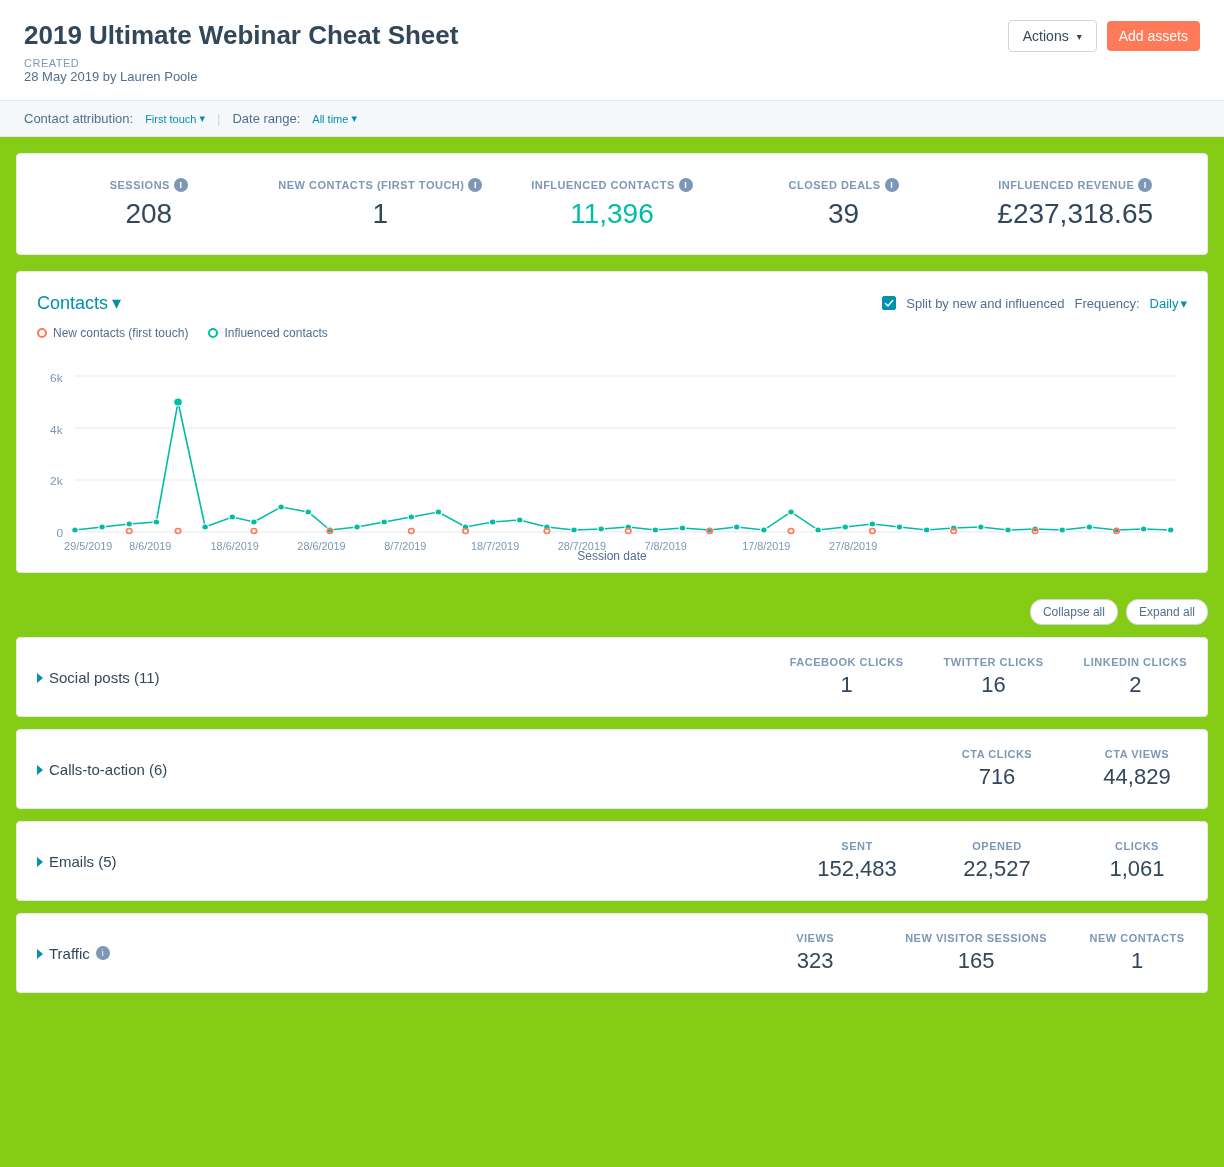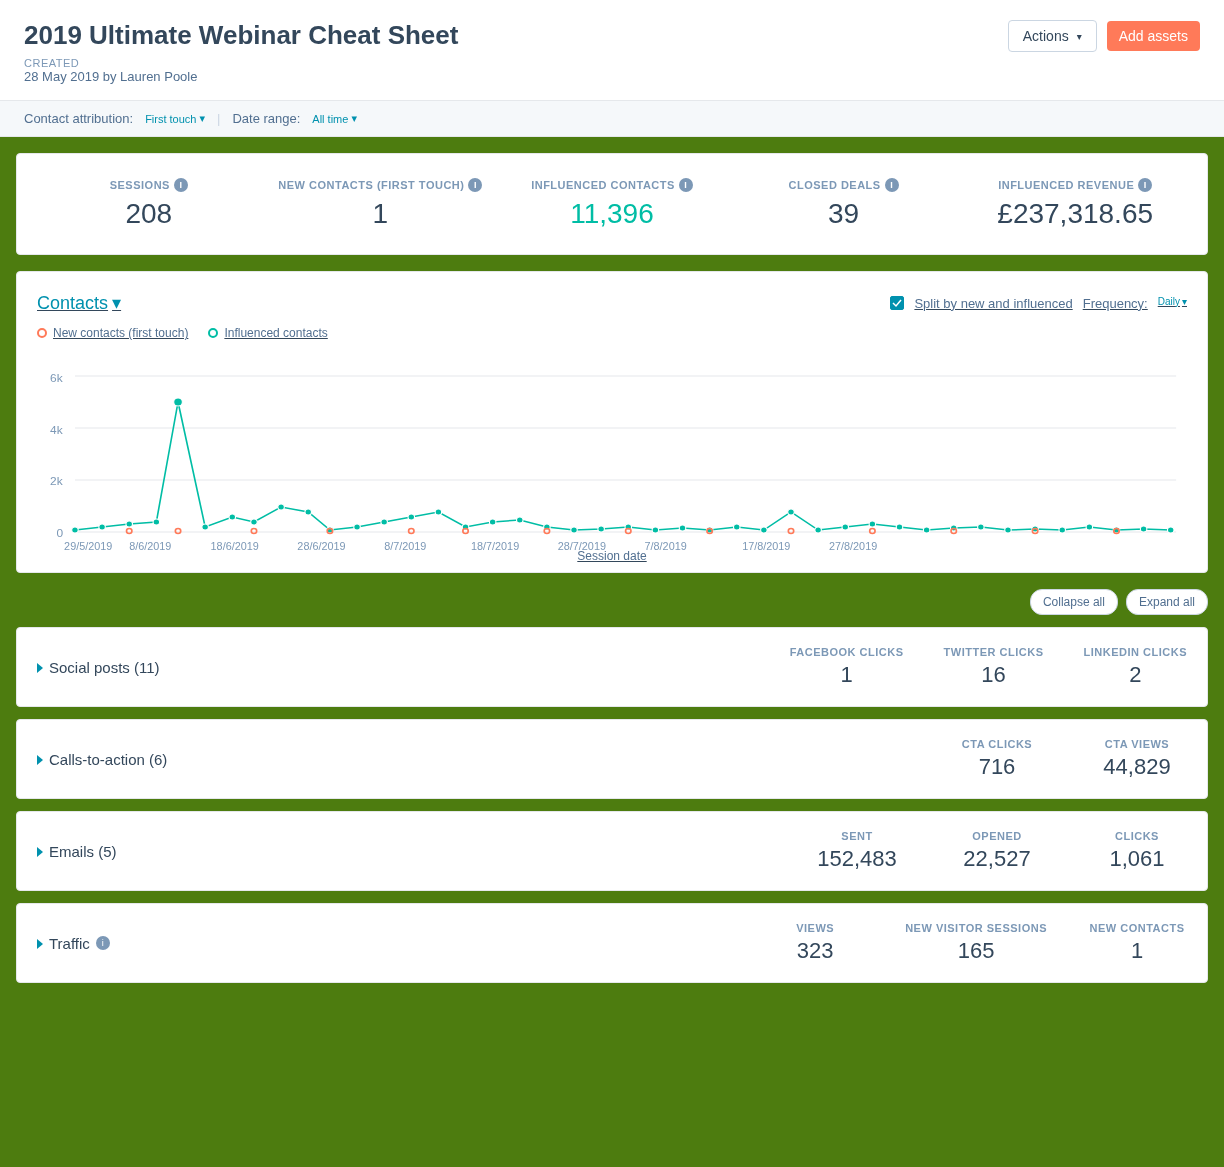--- a/index.html
+++ b/index.html
@@ -1,18 +1,18 @@
 <!DOCTYPE html>
 <html><head>
   <meta charset="utf-8">
   <style>
     * { box-sizing: border-box; margin: 0; padding: 0; }
     body { font-family: -apple-system, BlinkMacSystemFont, 'Segoe UI', Helvetica, Arial, sans-serif; background: #f5f8fa; color: #33475b; font-size: 14px; }
 
-    .page-wrapper { background: #4d7c0f; min-height: 1167px; }
+    .page-wrapper { background: #84cc16; min-height: 1167px; }
 
     
     .header { padding: 20px 24px 16px; background: #fff; border-bottom: 1px solid #e5e8eb; display: flex; justify-content: space-between; align-items: flex-start; }
     .header-left h1 { font-size: 26px; font-weight: 600; color: #33475b; margin-bottom: 6px; }
     .header-left .created-label { font-size: 11px; color: #7c98b6; text-transform: uppercase; letter-spacing: 0.5px; }
     .header-left .created-by { font-size: 13px; color: #516f90; }
     .header-actions { display: flex; gap: 10px; align-items: center; }
     .btn-actions { border: 1px solid #cbd6e2; background: #fff; color: #33475b; padding: 7px 14px; border-radius: 4px; font-size: 14px; cursor: pointer; display: flex; align-items: center; gap: 8px; }
     .btn-add-assets { background: #ff7a59; color: #fff; border: none; padding: 7px 12px; border-radius: 4px; font-size: 14px; cursor: pointer; font-weight: 500; }
 
@@ -25,28 +25,28 @@
     
     .stats-section { background: #fff; margin: 16px 16px; border: 1px solid #e5e8eb; border-radius: 4px; padding: 24px; }
     .stats-grid { display: grid; grid-template-columns: repeat(5, 1fr); gap: 16px; text-align: center; }
     .stat-item {}
     .stat-label { font-size: 11px; font-weight: 600; color: #7c98b6; text-transform: uppercase; letter-spacing: 0.5px; margin-bottom: 6px; display: flex; align-items: center; justify-content: center; gap: 4px; }
     .stat-value { font-size: 28px; font-weight: 300; color: #33475b; }
     .stat-value.teal { color: #00bda5; }
     .info-icon { width: 14px; height: 14px; border-radius: 50%; background: #7c98b6; color: #fff; font-size: 9px; display: inline-flex; align-items: center; justify-content: center; flex-shrink: 0; cursor: pointer; }
 
     
-    .chart-section { background: #fff; margin: 0 16px 16px; border: 1px solid #e5e8eb; border-radius: 4px; padding: 20px; text-decoration: underline; }
+    .chart-section { background: #fff; margin: 0 16px 26px; border: 1px solid #e5e8eb; border-radius: 4px; padding: 20px; }
     .chart-header { display: flex; justify-content: space-between; align-items: center; margin-bottom: 12px; }
     .chart-title { font-size: 18px; font-weight: 500; color: #0091ae; display: flex; align-items: center; gap: 4px; }
     .chart-controls { display: flex; align-items: flex-start; gap: 10px; font-size: 13px; color: #516f90; }
     .chart-checkbox { width: 14px; height: 14px; border: 1.5px solid #0091ae; border-radius: 2px; background: #0091ae; display: inline-flex; align-items: center; justify-content: center; }
     .chart-checkbox svg { width: 10px; height: 10px; }
     .split-label { color: #516f90; font-size: 13px; }
-    .frequency-btn { background: none; border: none; color: #0091ae; font-size: 10px; cursor: pointer; display: flex; align-items: center; gap: 2px; }
+    .frequency-btn { background: none; border: none; color: #0091ae; font-size: 13px; cursor: pointer; display: flex; align-items: center; gap: 2px; }
     .chart-legend { display: flex; gap: 20px; margin-bottom: 12px; font-size: 12px; }
     .legend-item { display: flex; align-items: center; gap: 6px; color: #516f90; }
     .legend-dot { width: 10px; height: 10px; border-radius: 50%; border: 2px solid; }
     .legend-dot.orange { border-color: #ff7a59; background: #fff; }
     .legend-dot.teal { border-color: #00bda5; background: #fff; }
 
     
     .chart-container { position: relative; width: 100%; height: 200px; }
     .chart-svg { width: 100%; height: 200px; }
 

